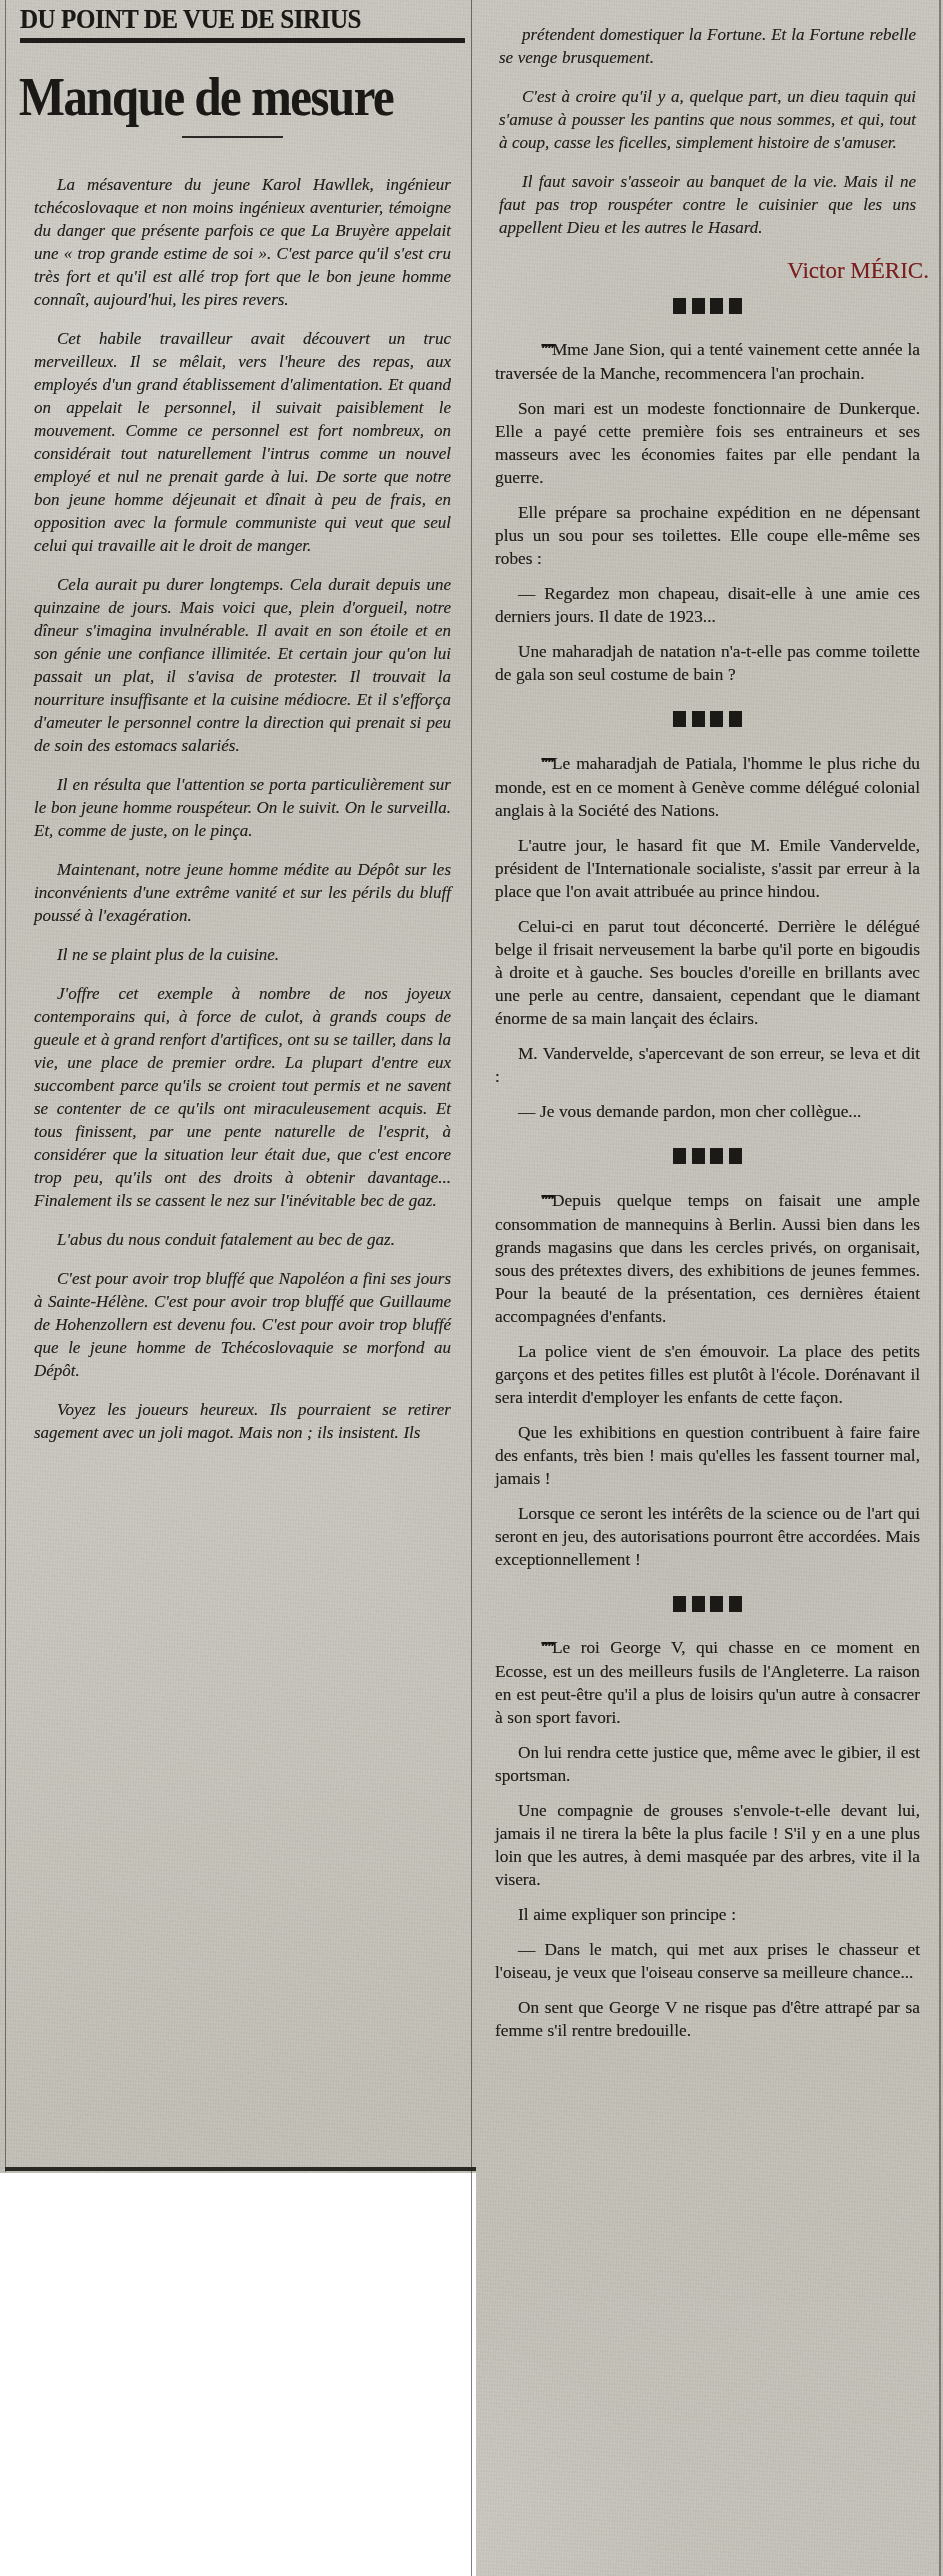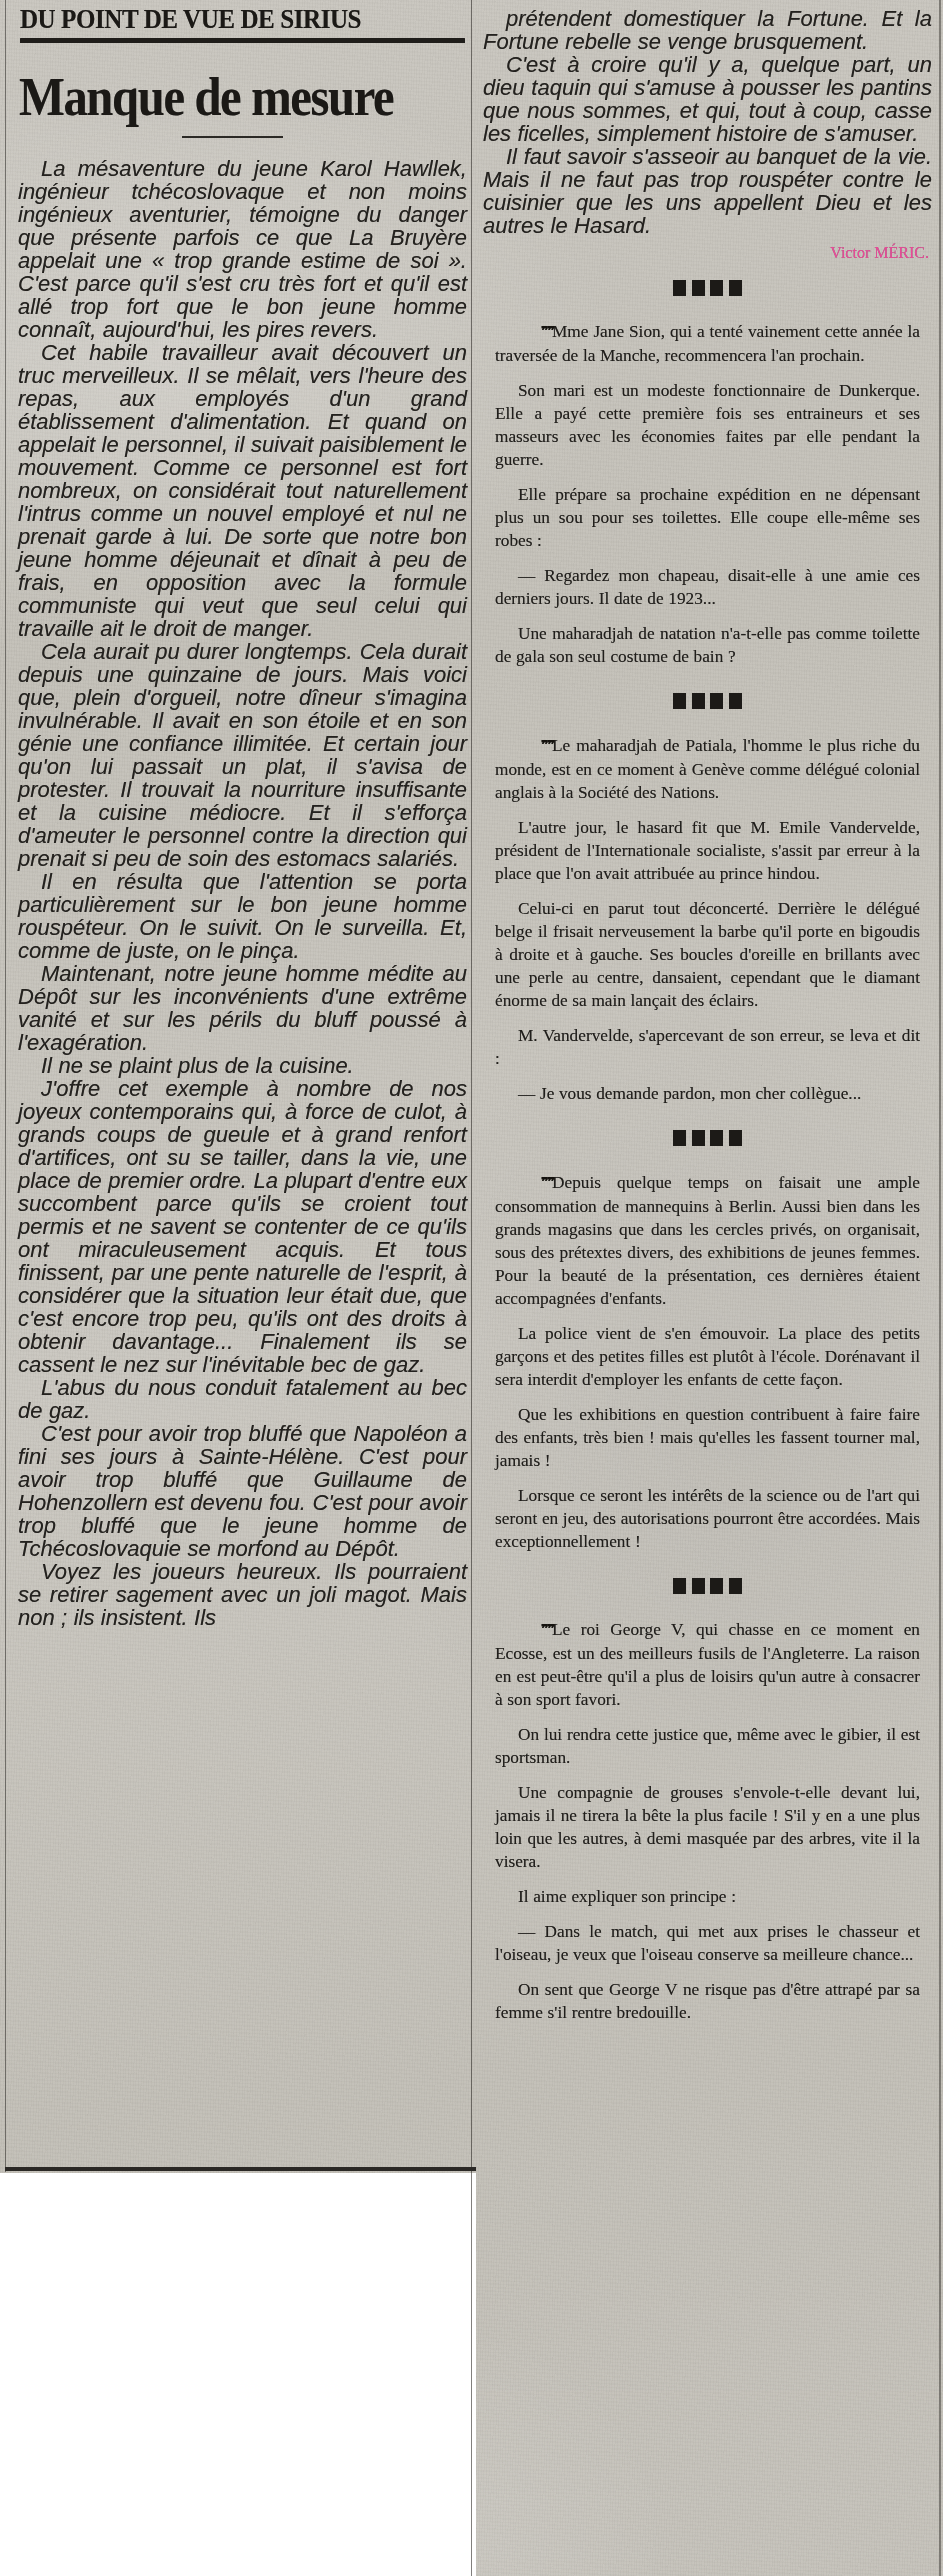--- a/index.html
+++ b/index.html
@@ -105,27 +105,27 @@
     text-shadow:0 0 0.5px rgba(0,0,0,.4);
   }
   .headline-dash{
     width:101px; height:2.1px;
     background:#2b2925;
     margin:12.4px 0 0 164px;
   }
 
   
   .body-italic p{
-    font-family:Liberation Sans, sans-serif;
+    font-family:Liberation Serif, serif;
     font-style:italic;
-    font-size:22px;
+    font-size:17px;
     line-height:23px;
     text-align:justify;
     text-indent:23px;
-    margin:0;
+    margin:16px;
     color:#23211e;
     word-spacing:0.3px;
     text-shadow:0 0 0.3px rgba(0,0,0,.35);
   }
   .body-roman p{
     font-family:"Liberation Serif", serif;
     font-style:normal;
     font-size:17.3px;
     line-height:23px;
     text-align:justify;
@@ -136,25 +136,25 @@
     text-shadow:0 0 0.4px rgba(0,0,0,.4);
   }
   .body-italic p:first-child,
   .body-roman p:first-child{ text-indent:23px; }
 
   .lede{ padding-top:18.5px; }
 
   .signature{
     font-family:"Liberation Serif", serif;
     font-style:normal;
-    font-size:16px;
+    font-size:23px;
     line-height:26px;
     text-align:right;
     padding:3.1px 3.1px 0 0;
-    color:#ec4899;
+    color:#7f1d1d;
     text-shadow:0 0 0.4px rgba(0,0,0,.4);
   }
 
   
   .sq-divider{
     display:flex;
     justify-content:center;
     gap:5.7px;
     padding:13.4px 0 12.4px 0;
   }

